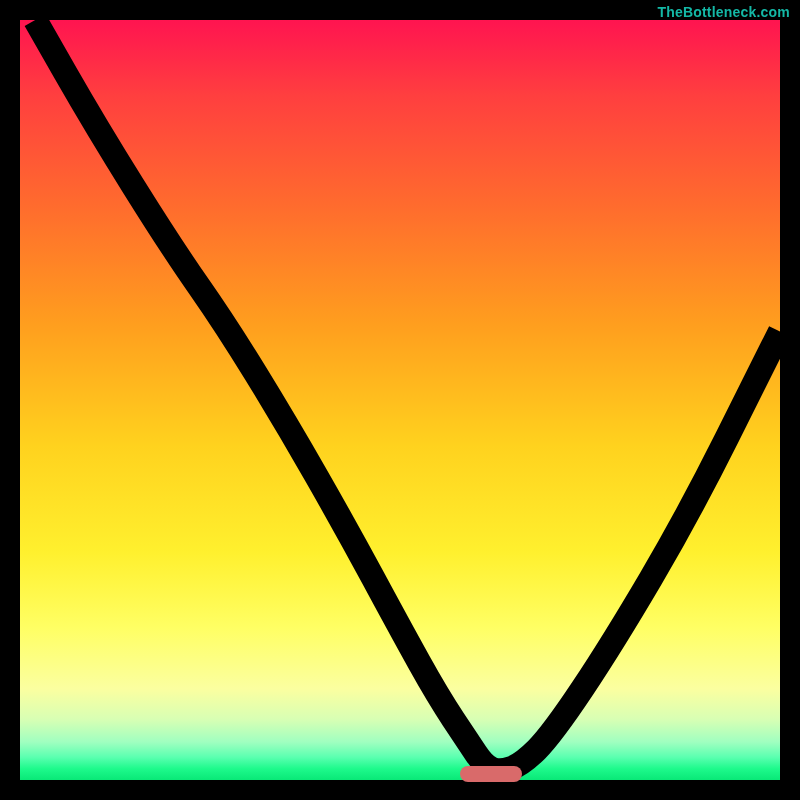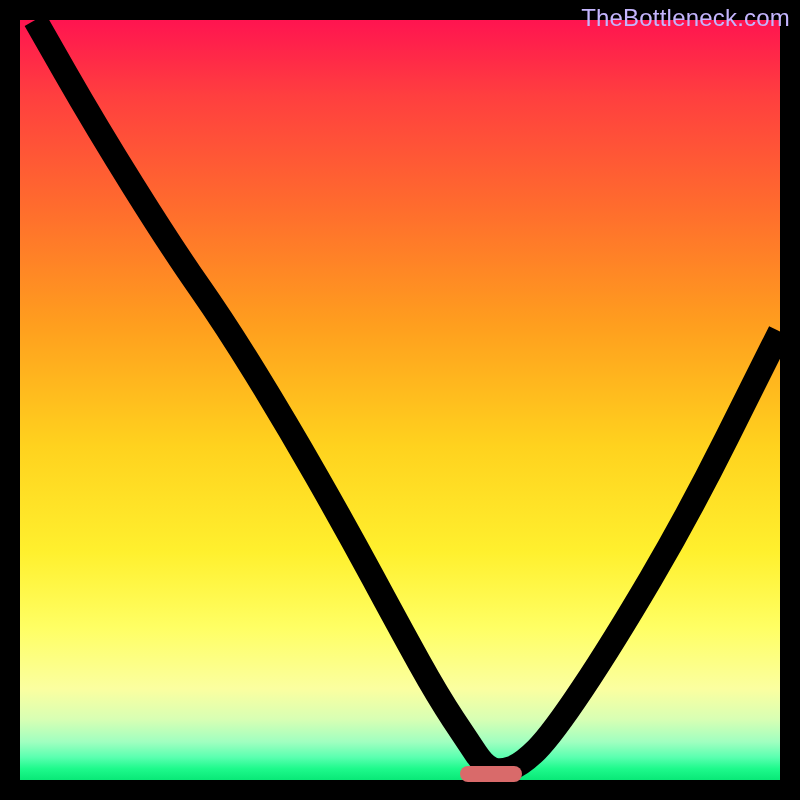--- a/index.html
+++ b/index.html
@@ -14,23 +14,23 @@
   .frame {
     position: relative;
     width: 800px;
     height: 800px;
     background: #000;
   }
   .watermark {
     position: absolute;
     top: 4px;
     right: 10px;
-    color: #c4b5fd;
-    font-size: 24px;
-    font-weight: 400;
+    color: #14b8a6;
+    font-size: 14px;
+    font-weight: 700;
     letter-spacing: 0.2px;
     z-index: 10;
   }
   .plot {
     position: absolute;
     left: 20px;
     top: 20px;
     width: 760px;
     height: 760px;
     background: linear-gradient(

